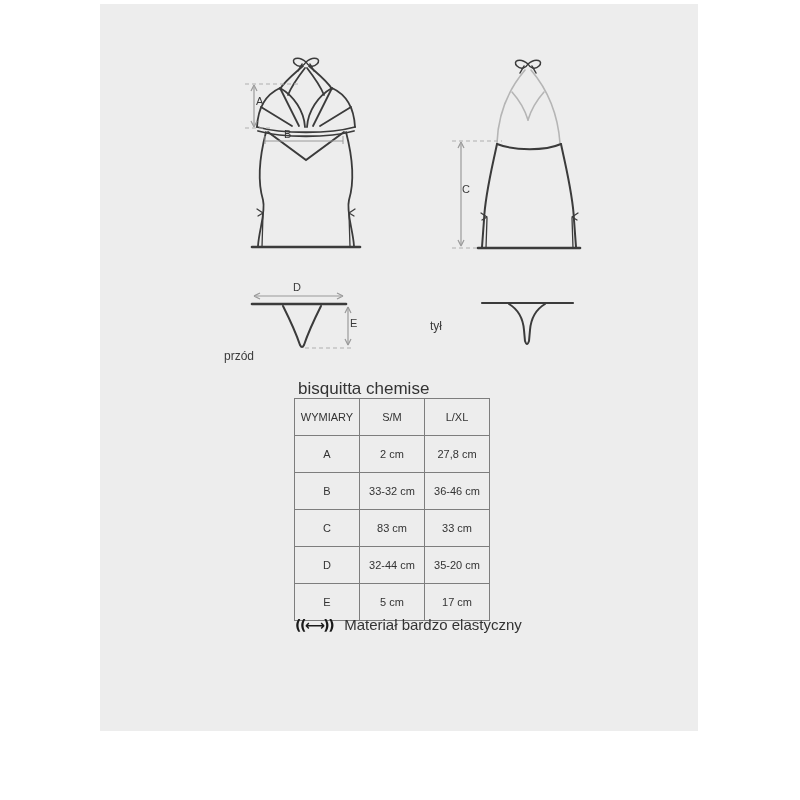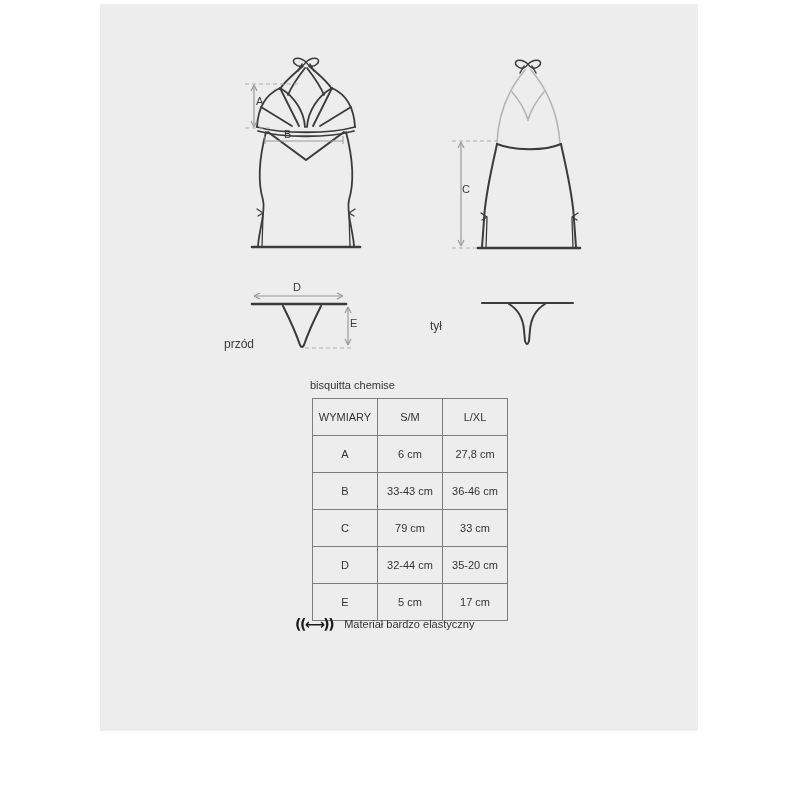--- a/index.html
+++ b/index.html
@@ -11,37 +11,37 @@
     position:absolute;left:100px;top:4px;width:598px;height:727px;background:#ededed;
   }
   svg.drawings{position:absolute;left:0;top:0;width:800px;height:800px;}
   .dim-label{
     position:absolute;font-size:11px;color:#3a3a3a;line-height:1;
   }
   .caption-label{
     position:absolute;font-size:12px;color:#3a3a3a;line-height:1;
   }
   .table-title{
-    position:absolute;left:310px;top:380px;font-size:11px;color:#333;line-height:1;
+    position:absolute;left:298px;top:380px;font-size:17px;color:#333;line-height:1;
   }
   table.size-table{
-    position:absolute;left:312px;top:398px;border-collapse:collapse;table-layout:fixed;
+    position:absolute;left:294px;top:398px;border-collapse:collapse;table-layout:fixed;
   }
   table.size-table th,table.size-table td{
     border:1px solid #7d7d7d;width:64px;height:36px;padding:0;
     text-align:center;vertical-align:middle;font-size:11px;font-weight:400;color:#333;
   }
   .footer{
     position:absolute;left:295px;top:617px;display:flex;align-items:center;gap:11px;
   }
   .elastic-icon{
     font-size:14px;font-weight:700;color:#1a1a1a;letter-spacing:-1.5px;line-height:1;
     font-family:"DejaVu Sans",sans-serif;
   }
-  .elastic-note{font-size:11px;color:#333;line-height:1;}
+  .elastic-note{font-size:15px;color:#333;line-height:1;}
 </style>
 </head>
 <body>
 
 <div class="page">
   <div class="panel"></div>
 
   <svg class="drawings" viewBox="0 0 800 800">
 
     <g fill="none" stroke="#3b3b3b" stroke-width="1.8" stroke-linecap="round">
@@ -138,47 +138,47 @@
       <path d="M509,304 C519,310 523,318 524,330 L525,341 Q527,347 529,341 L530,330 C531,318 535,310 545,304" stroke-width="2"></path>
     </g>
   </svg>
 
   <span class="dim-label" style="left:256px;top:96px">A</span>
   <span class="dim-label" style="left:284px;top:129px">B</span>
   <span class="dim-label" style="left:462px;top:184px">C</span>
   <span class="dim-label" style="left:293px;top:282px">D</span>
   <span class="dim-label" style="left:350px;top:318px">E</span>
 
-  <span class="caption-label" style="left:224px;top:338px">przód</span>
+  <span class="caption-label" style="left:224px;top:350px">przód</span>
   <span class="caption-label" style="left:430px;top:320px">tył</span>
 
   <span class="table-title">bisquitta chemise</span>
 
   <table class="size-table">
     <thead>
       <tr>
         <th>WYMIARY</th>
         <th>S/M</th>
         <th>L/XL</th>
       </tr>
     </thead>
     <tbody>
       <tr>
         <td>A</td>
-        <td>6 cm</td>
+        <td>2 cm</td>
         <td>27,8 cm</td>
       </tr>
       <tr>
         <td>B</td>
-        <td>33-43 cm</td>
+        <td>33-32 cm</td>
         <td>36-46 cm</td>
       </tr>
       <tr>
         <td>C</td>
-        <td>79 cm</td>
+        <td>83 cm</td>
         <td>33 cm</td>
       </tr>
       <tr>
         <td>D</td>
         <td>32-44 cm</td>
         <td>35-20 cm</td>
       </tr>
       <tr>
         <td>E</td>
         <td>5 cm</td>

